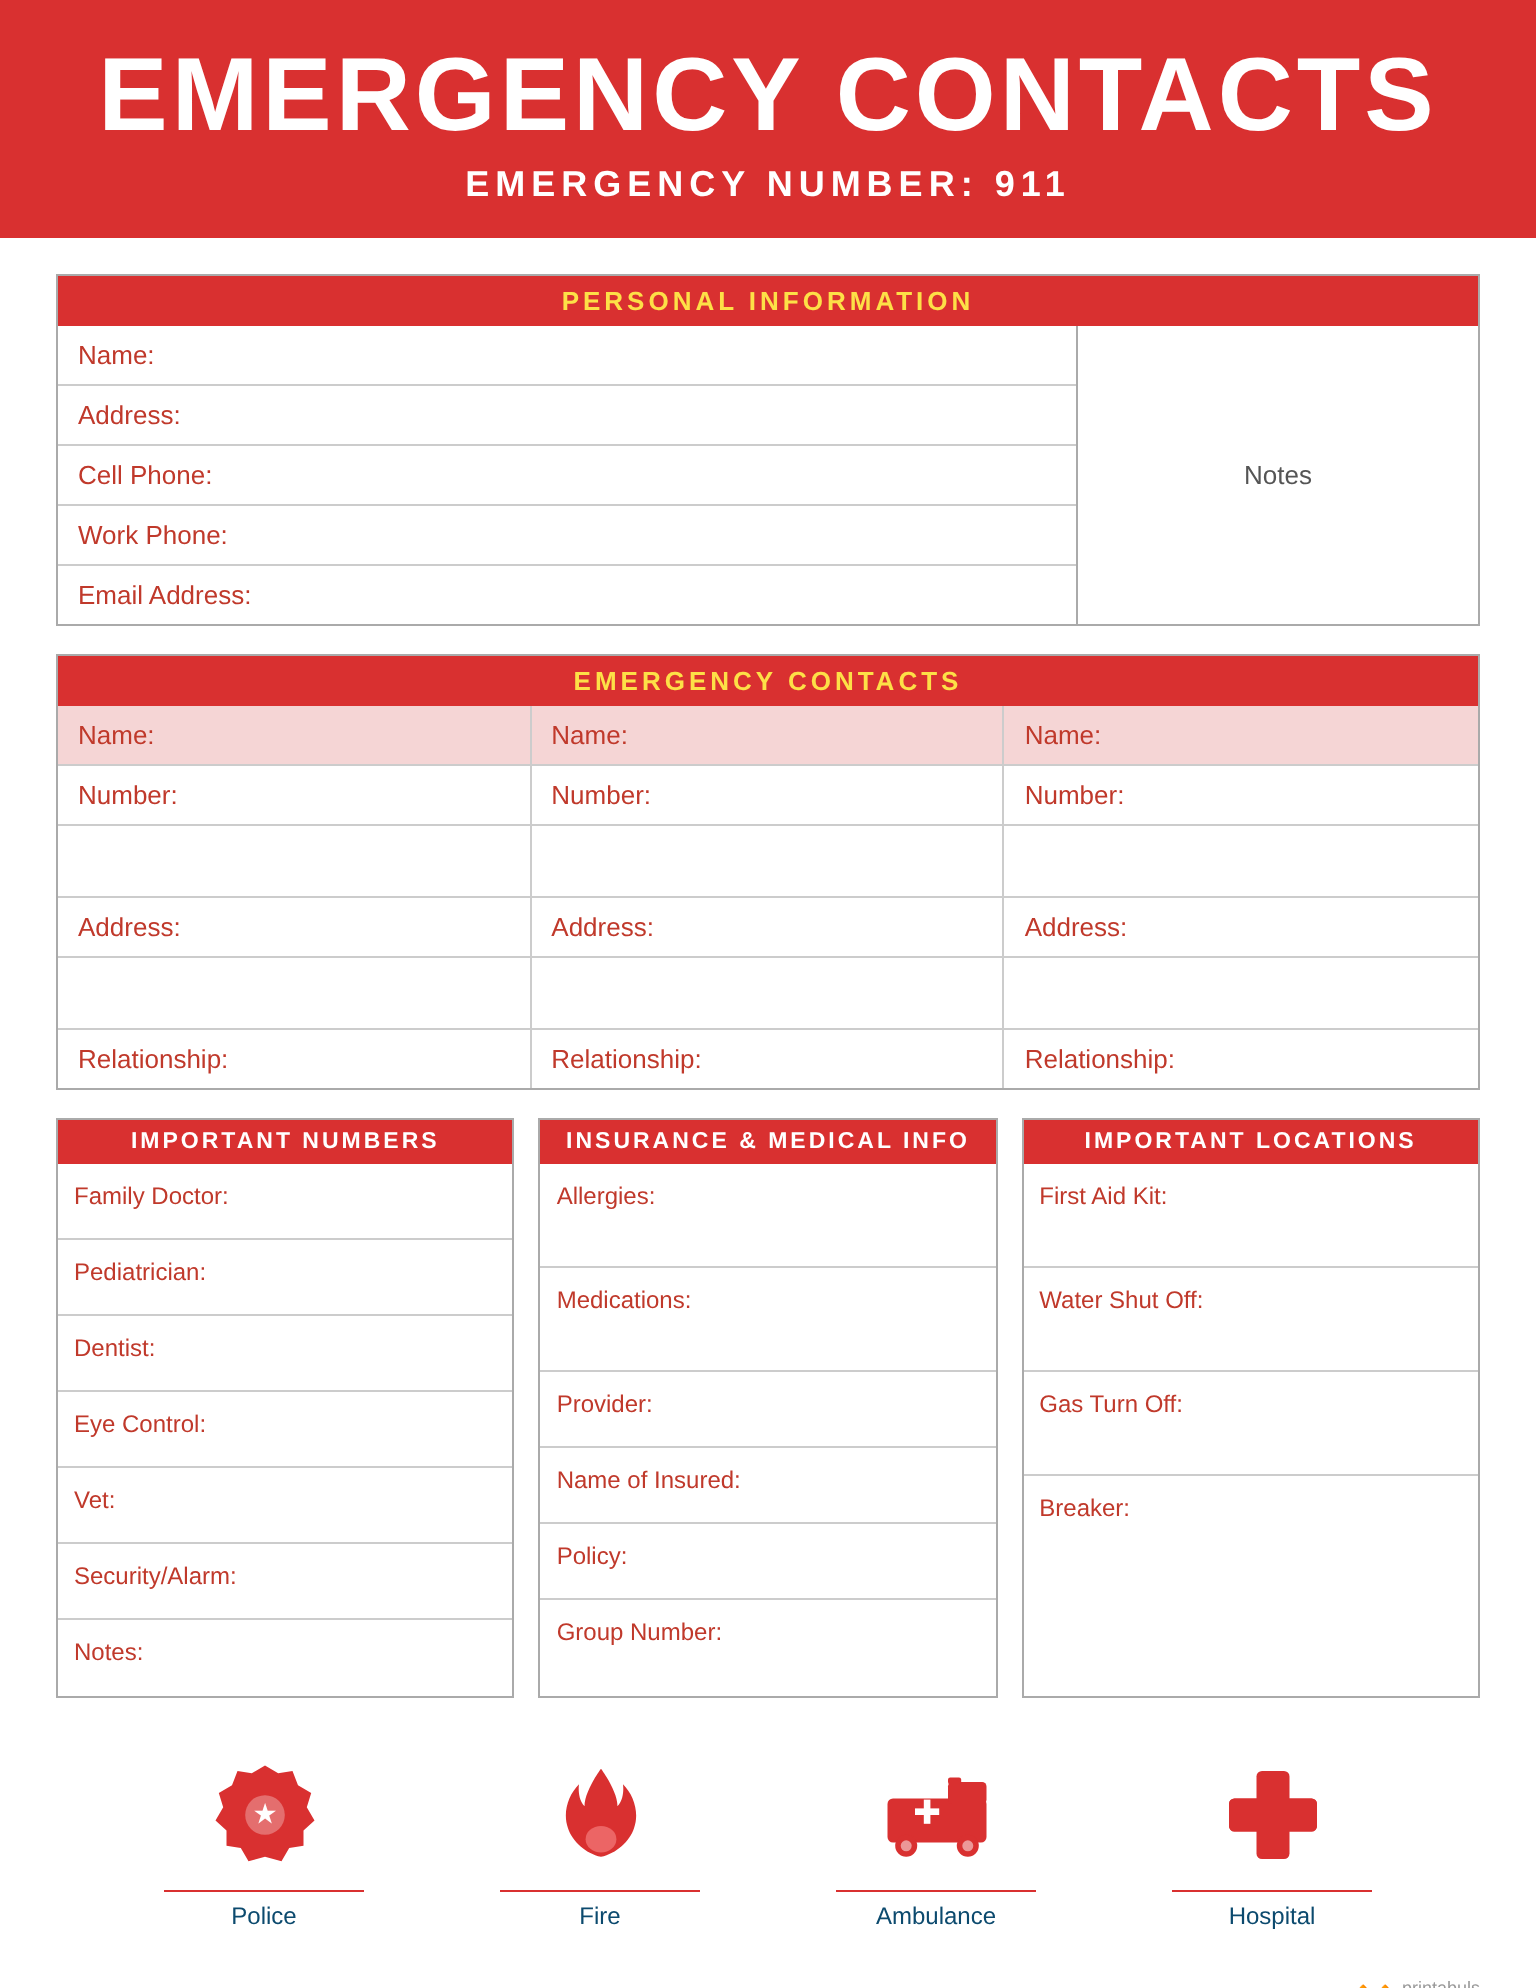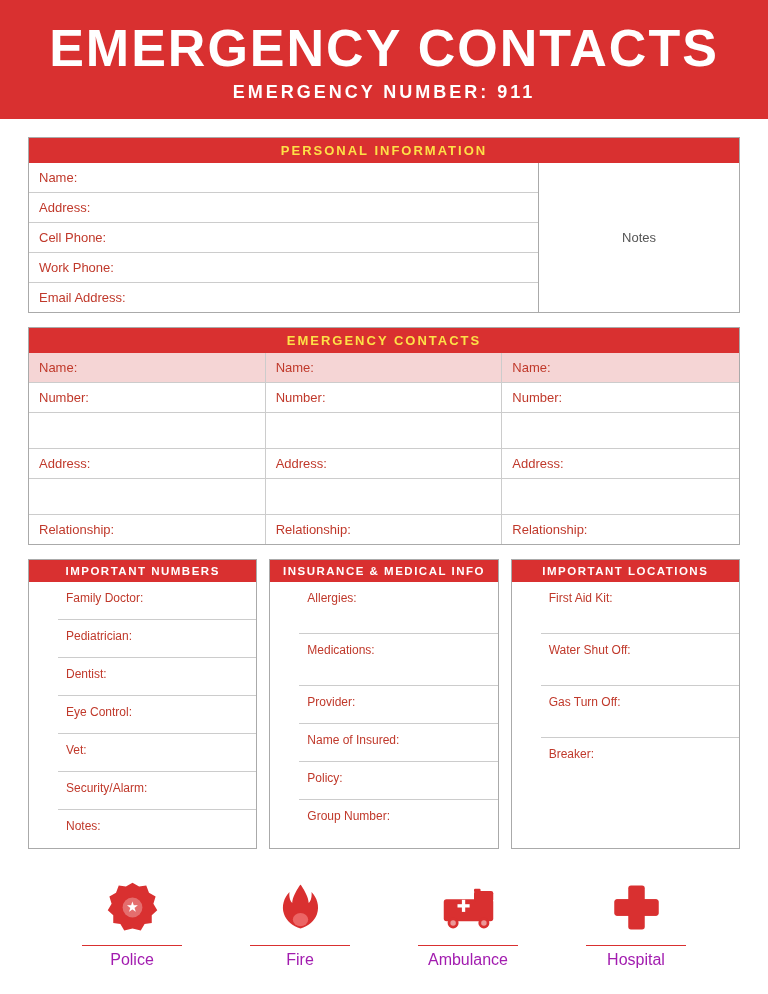--- a/index.html
+++ b/index.html
@@ -132,21 +132,20 @@
       letter-spacing: 1.5px;
       text-transform: uppercase;
       padding: 5px 4px;
     }
     .col-field {
       border-bottom: 1px solid #ccc;
       padding: 9px 8px 5px;
       font-size: 12px;
       color: #c0392b;
       min-height: 38px;
-      margin-left: 29px;
     }
     .col-field:last-child {
       border-bottom: none;
     }
     .col-field.tall {
       min-height: 52px;
     }
 
     
     .icons-row {
@@ -170,22 +169,22 @@
       align-items: center;
       justify-content: center;
       height: 60px;
     }
     .icon-line {
       width: 100%;
       border-bottom: 1.5px solid #d93030;
       margin: 8px 0 5px;
     }
     .icon-label {
-      font-size: 16px;
-      color: #a21caf;
+      font-size: 12px;
+      color: #0c4a6e;
       text-align: center;
     }
 
     
     .svg-icon svg {
       width: 55px;
       height: 55px;
       fill: #d93030;
     }
 

